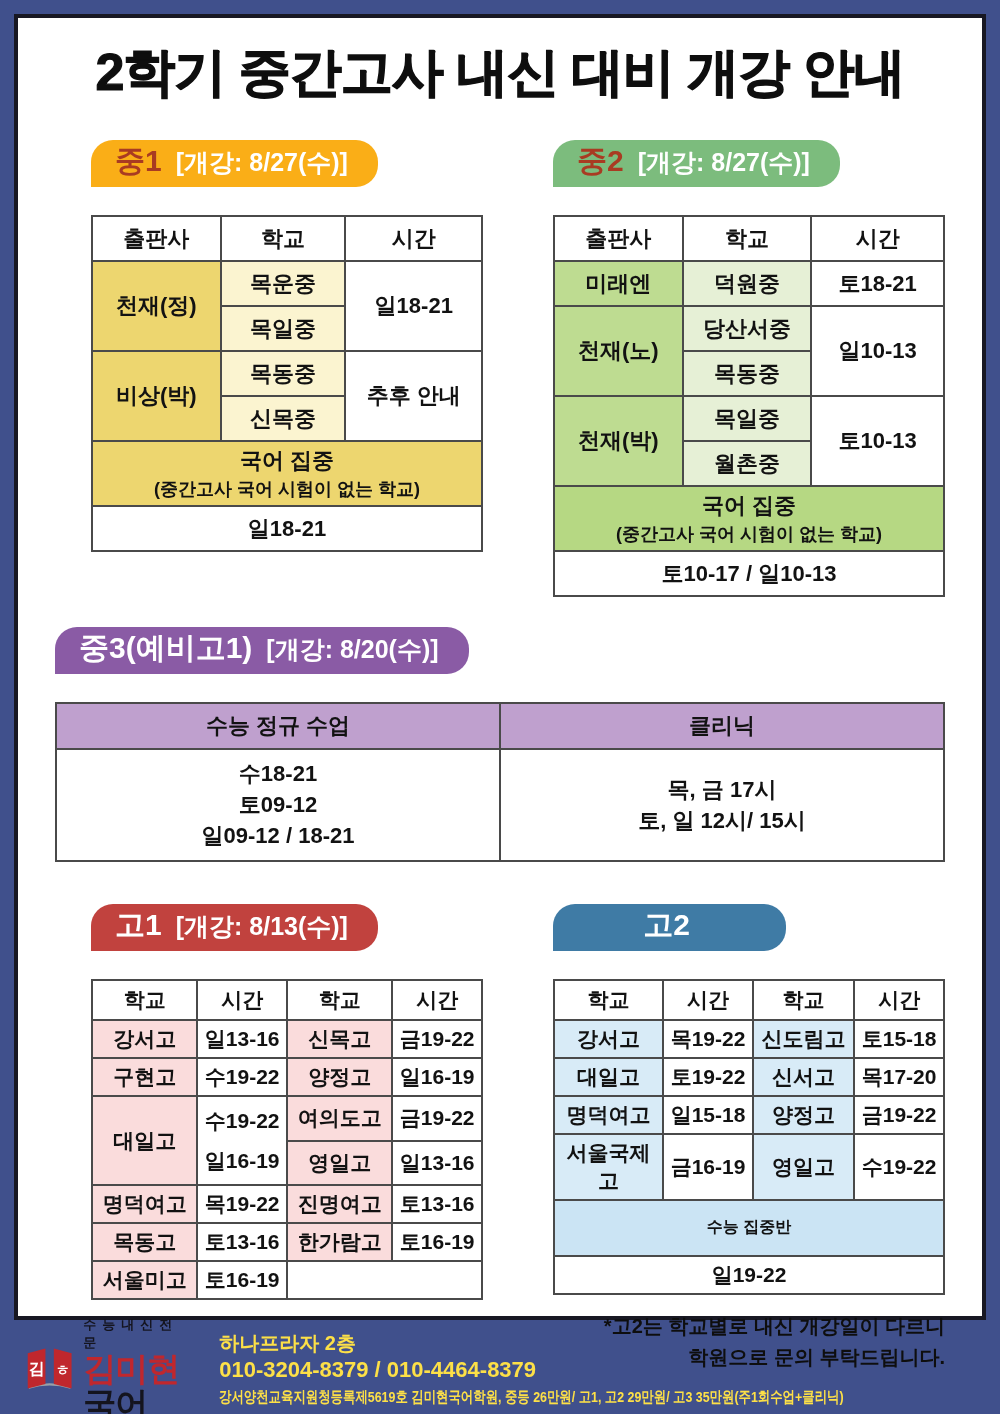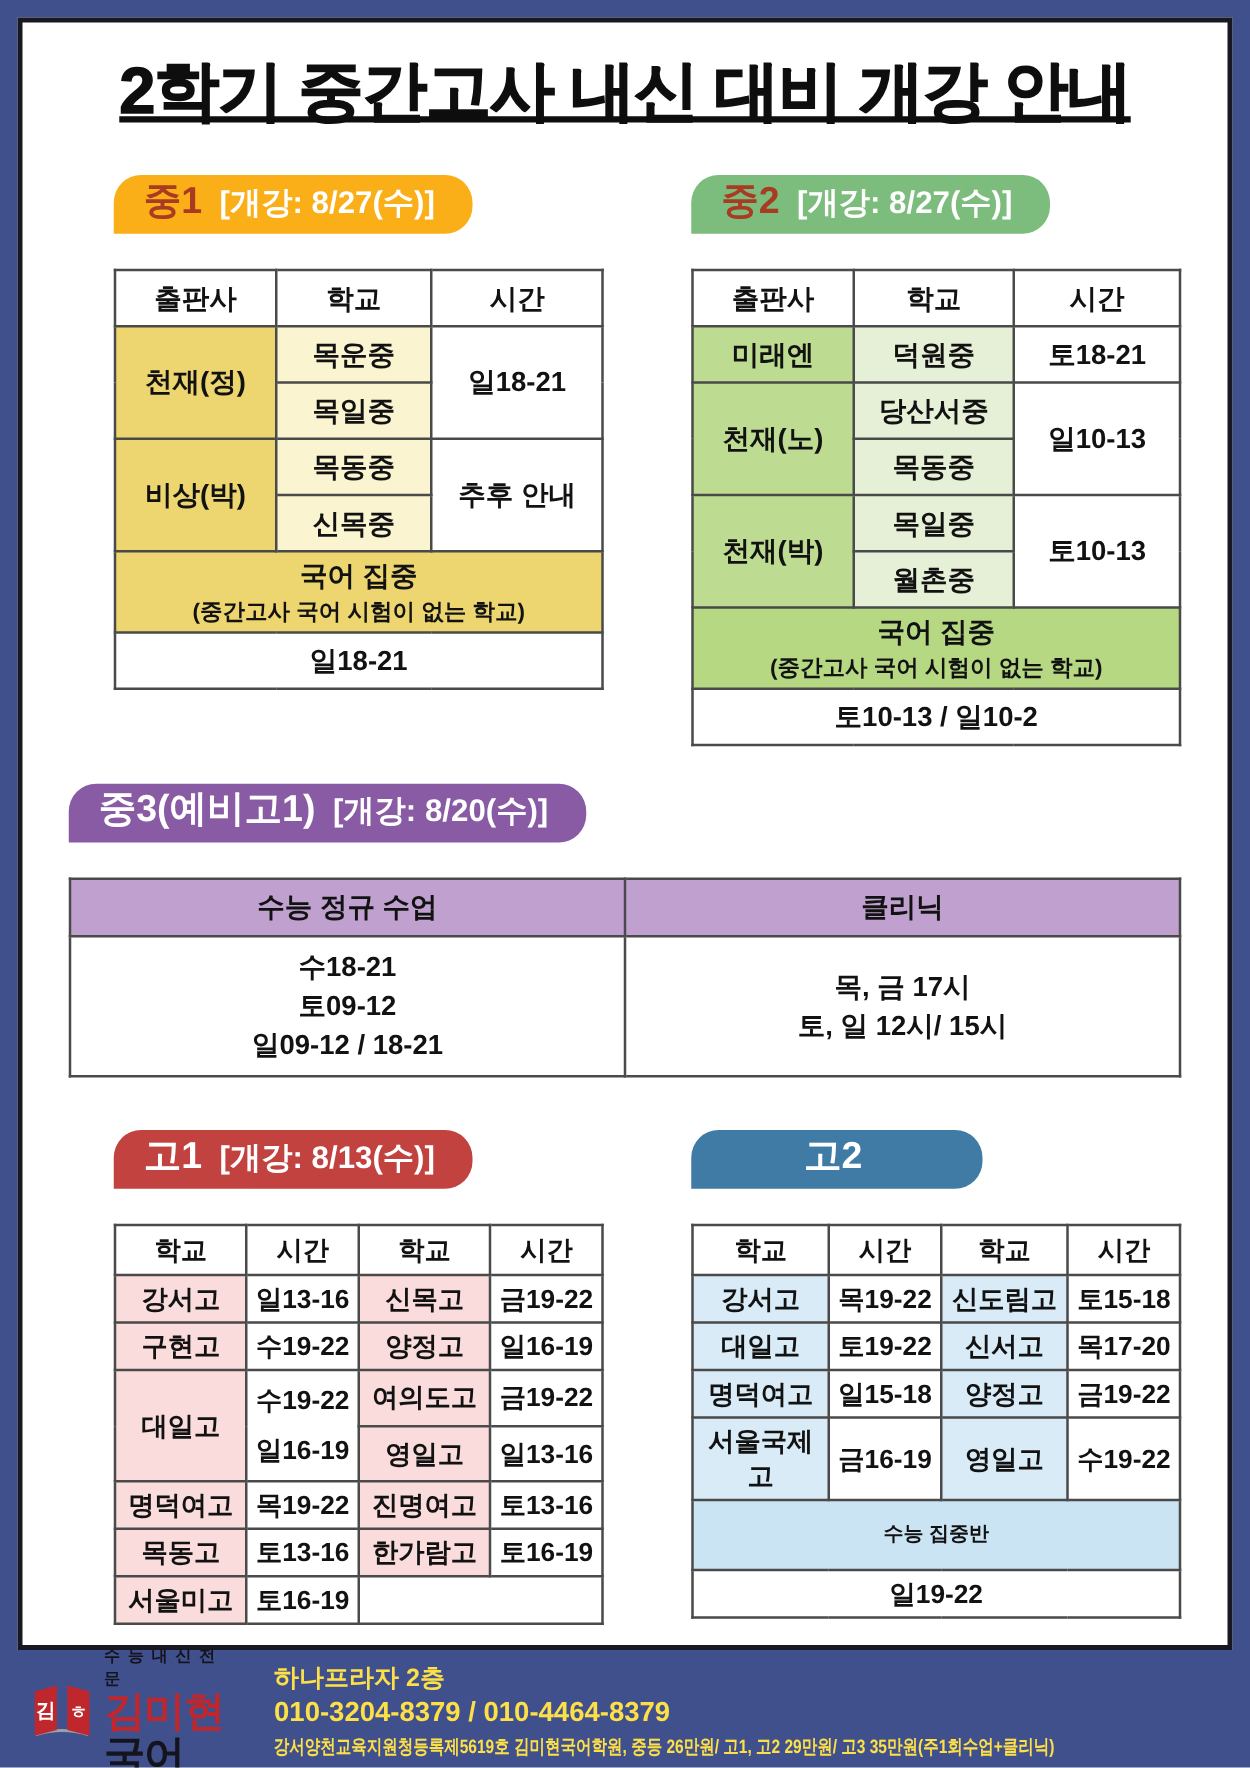--- a/index.html
+++ b/index.html
@@ -13,21 +13,21 @@
     margin:14px 14px 0 14px; width:972px; height:1306px;
     background:#fff; border:4px solid var(--card-border,#181823);
     padding:20px 37px 0 37px;
   }
   .org-title {
     text-align:center; font-size:27px; font-weight:700; color:#121212;
     letter-spacing:0.35em; margin:6px 0 10px 0;
   }
   .main-title {
     text-align:center; font-size:52px; font-weight:800; color:#0e0e0e;
-    letter-spacing:-1px; -webkit-text-stroke:1.2px #0e0e0e; margin-bottom:32px;text-decoration:underline;
+    letter-spacing:-1px; -webkit-text-stroke:1.2px #0e0e0e; margin-bottom:32px;
   }
   .cols { display:flex; gap:34px; align-items:flex-start; margin-bottom:30px; }
   .col { flex:1 1 0; min-width:0;padding-left:36px; }
   .section-full { margin-bottom:42px; }
 
   
   .tab {
     display:inline-flex; align-items:baseline; gap:14px; height:47px;
     padding:6px 30px 8px 24px; border-radius:22px 22px 22px 0;
     line-height:1;
@@ -189,21 +189,21 @@
             <tr>
               <td class="sch">월촌중</td>
             </tr>
             <tr>
               <td class="focus" colspan="3">
                 <span class="focus-title">국어 집중</span>
                 <span class="focus-sub">(중간고사 국어 시험이 없는 학교)</span>
               </td>
             </tr>
             <tr>
-              <td colspan="3">토10-13 / 일10-2</td>
+              <td colspan="3">토10-17 / 일10-13</td>
             </tr>
           </tbody>
         </table>
       </section>
     </div>
 
     <section class="section-full">
       <div class="tab tab-j3">
         <span class="tab-num">중3(예비고1)</span>
         <span class="tab-date">[개강: 8/20(수)]</span>
@@ -347,20 +347,22 @@
               <td>수19-22</td>
             </tr>
             <tr>
               <td class="focus" colspan="4">수능 집중반</td>
             </tr>
             <tr>
               <td colspan="4">일19-22</td>
             </tr>
           </tbody>
         </table>
+        <div class="go2-note">*고2는 학교별로 내신 개강일이 다르니
+학원으로 문의 부탁드립니다.</div>
       </section>
     </div>
 
   </div>
 
   <footer class="footer">
     <div class="logo">
       <svg width="72" height="66" viewBox="0 0 110 96">
         <path d="M10 88 Q55 74 100 88" stroke="#9aa0a8" stroke-width="5" fill="none"></path>
         <polygon points="8,14 46,4 46,80 8,90" fill="#c0272d"></polygon>

